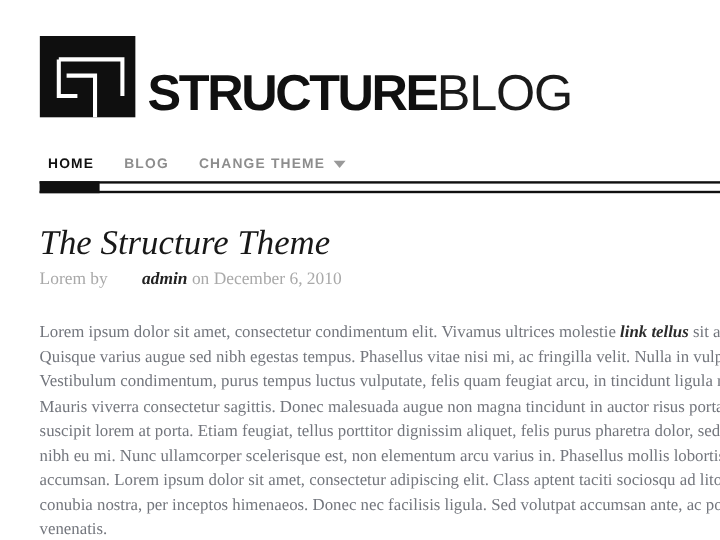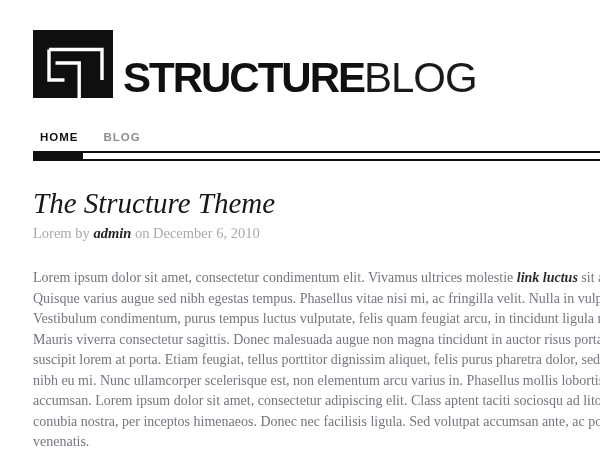--- a/index.html
+++ b/index.html
@@ -89,20 +89,21 @@
     margin-top: 7px;
     font-size: 14.5px;
     line-height: 17px;
     color: #a9a9a9;
   }
   .byline .author {
     font-weight: bold;
     font-style: italic;
     color: #222222;
     cursor: pointer;
+    margin-left: 25px;
   }
   .post-body {
     margin-top: 26px;
     font-size: 14px;
     line-height: 20.5px;
     color: #73767d;
   }
   .body-line { white-space: nowrap; }
   .inline-link {
     font-weight: bold;
@@ -133,36 +134,39 @@
   </div>
 
   <div class="nav">
     <ul class="nav-items">
       <li class="nav-item active">
         <span>HOME</span>
       </li>
       <li class="nav-item">
         <span>BLOG</span>
       </li>
+      <li class="nav-item">
+        <span>CHANGE THEME</span><span class="caret"></span>
+      </li>
     </ul>
     <div class="nav-rule">
       <div class="active-bar"></div>
     </div>
   </div>
 
   <div class="post">
     <h1 class="post-title">The Structure Theme</h1>
 
     <div class="byline">
       <span>Lorem by </span><span class="author">admin</span><span> on December 6, 2010</span>
     </div>
 
     <div class="post-body">
       <div class="body-line">
-        <span>Lorem ipsum dolor sit amet, consectetur condimentum elit. Vivamus ultrices molestie </span><span class="inline-link">link luctus</span><span> sit amet at enim convallis dictum.</span>
+        <span>Lorem ipsum dolor sit amet, consectetur condimentum elit. Vivamus ultrices molestie </span><span class="inline-link">link tellus</span><span> sit amet at enim convallis dictum.</span>
       </div>
       <div class="body-line">Quisque varius augue sed nibh egestas tempus. Phasellus vitae nisi mi, ac fringilla velit. Nulla in vulputate lectus.</div>
       <div class="body-line">Vestibulum condimentum, purus tempus luctus vulputate, felis quam feugiat arcu, in tincidunt ligula magna sed.</div>
       <div class="body-line">Mauris viverra consectetur sagittis. Donec malesuada augue non magna tincidunt in auctor risus porta. Vivamus</div>
       <div class="body-line">suscipit lorem at porta. Etiam feugiat, tellus porttitor dignissim aliquet, felis purus pharetra dolor, sed fringilla</div>
       <div class="body-line">nibh eu mi. Nunc ullamcorper scelerisque est, non elementum arcu varius in. Phasellus mollis lobortis ipsum</div>
       <div class="body-line">accumsan. Lorem ipsum dolor sit amet, consectetur adipiscing elit. Class aptent taciti sociosqu ad litora torquent</div>
       <div class="body-line">conubia nostra, per inceptos himenaeos. Donec nec facilisis ligula. Sed volutpat accumsan ante, ac posuere purus</div>
       <div class="body-line">venenatis.</div>
     </div>

